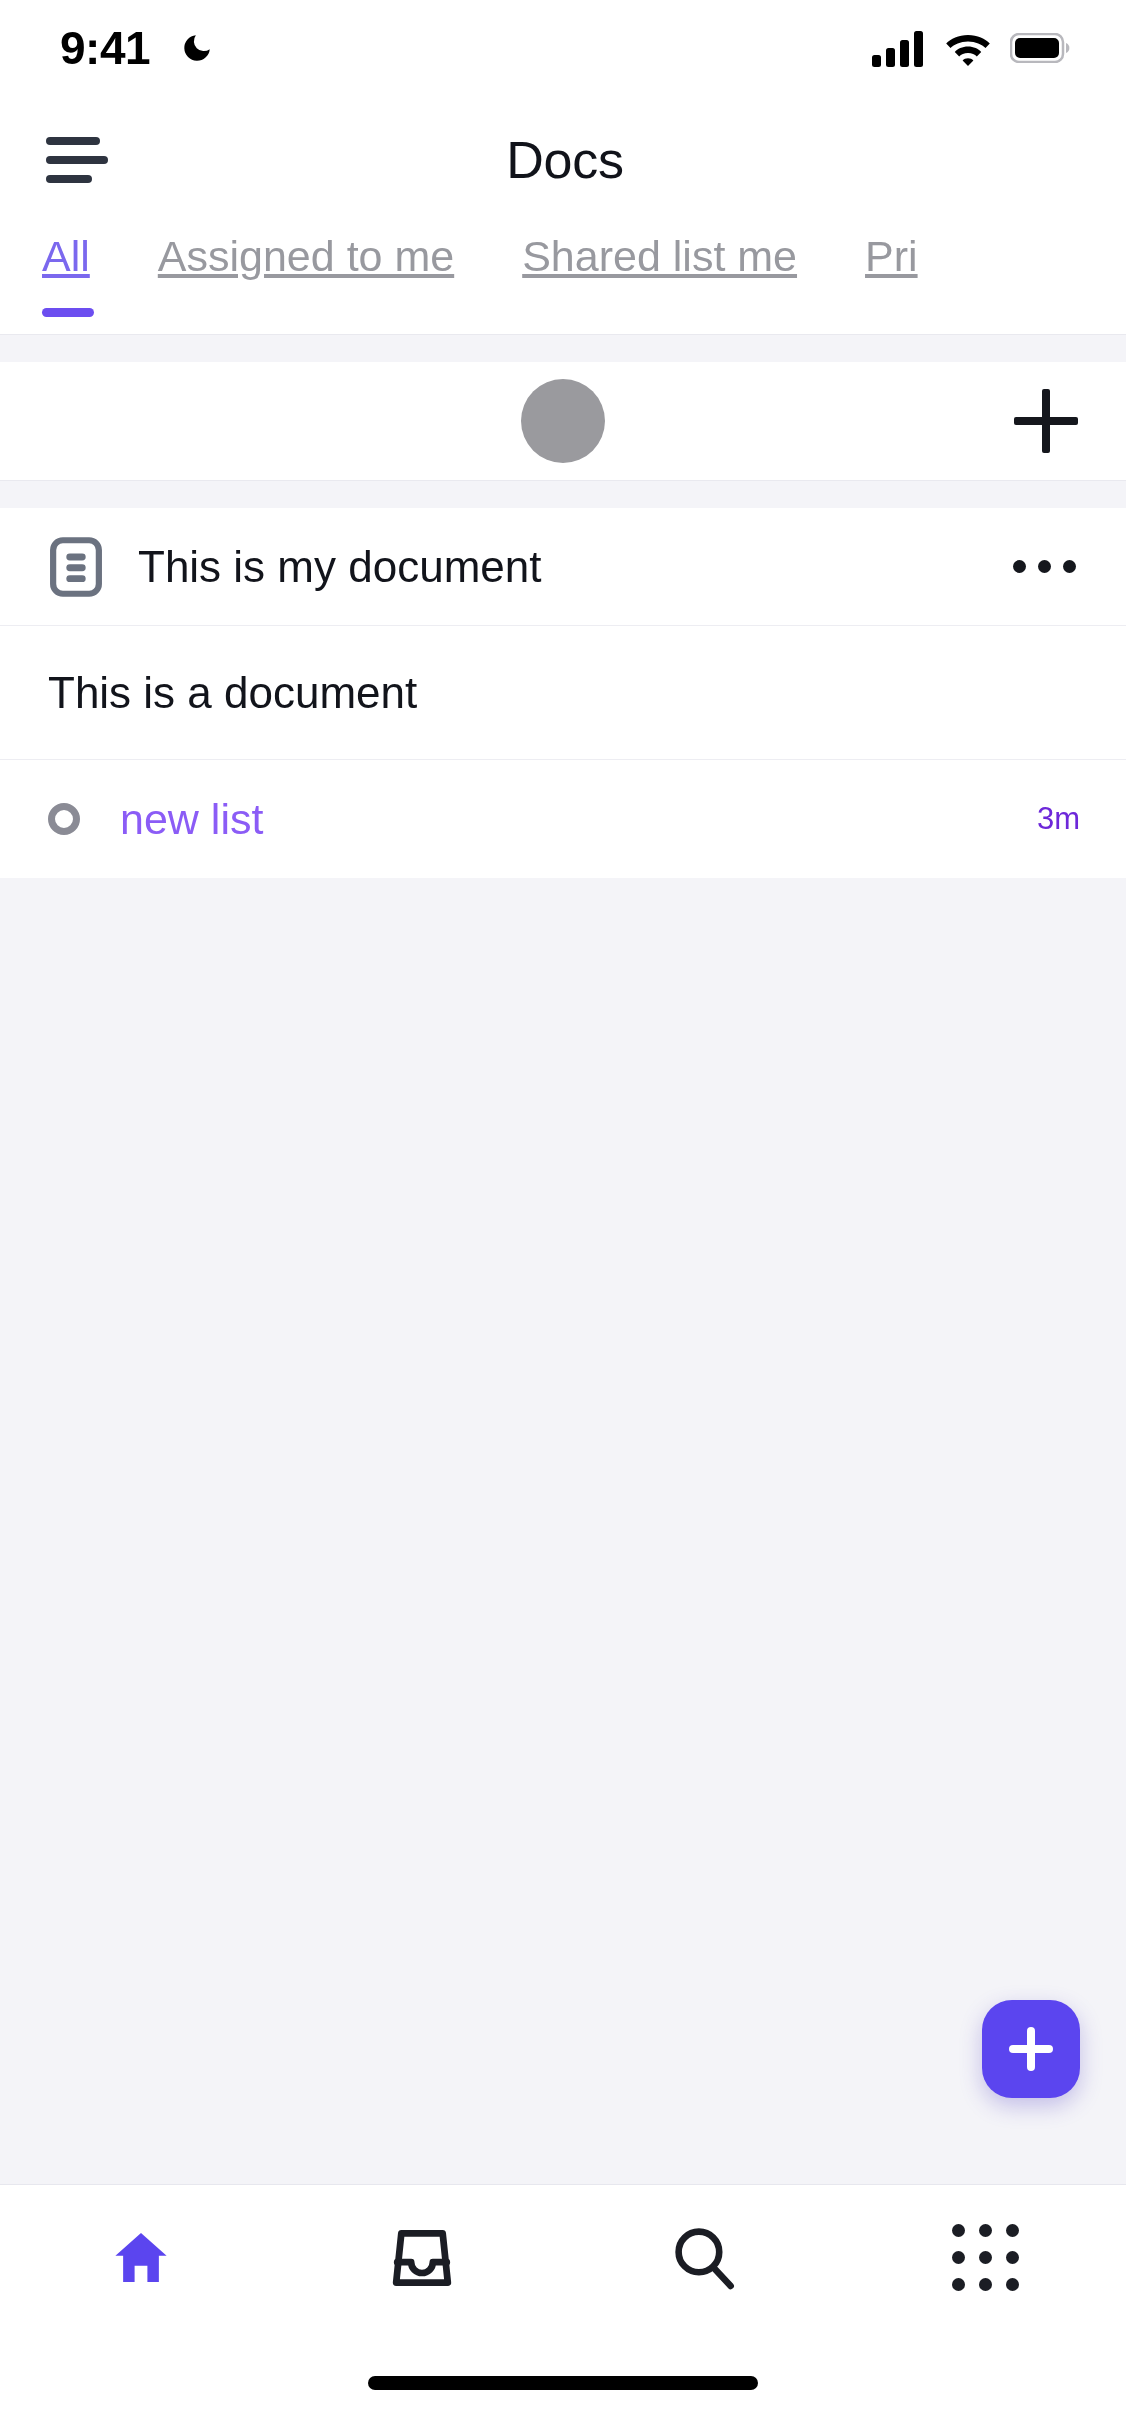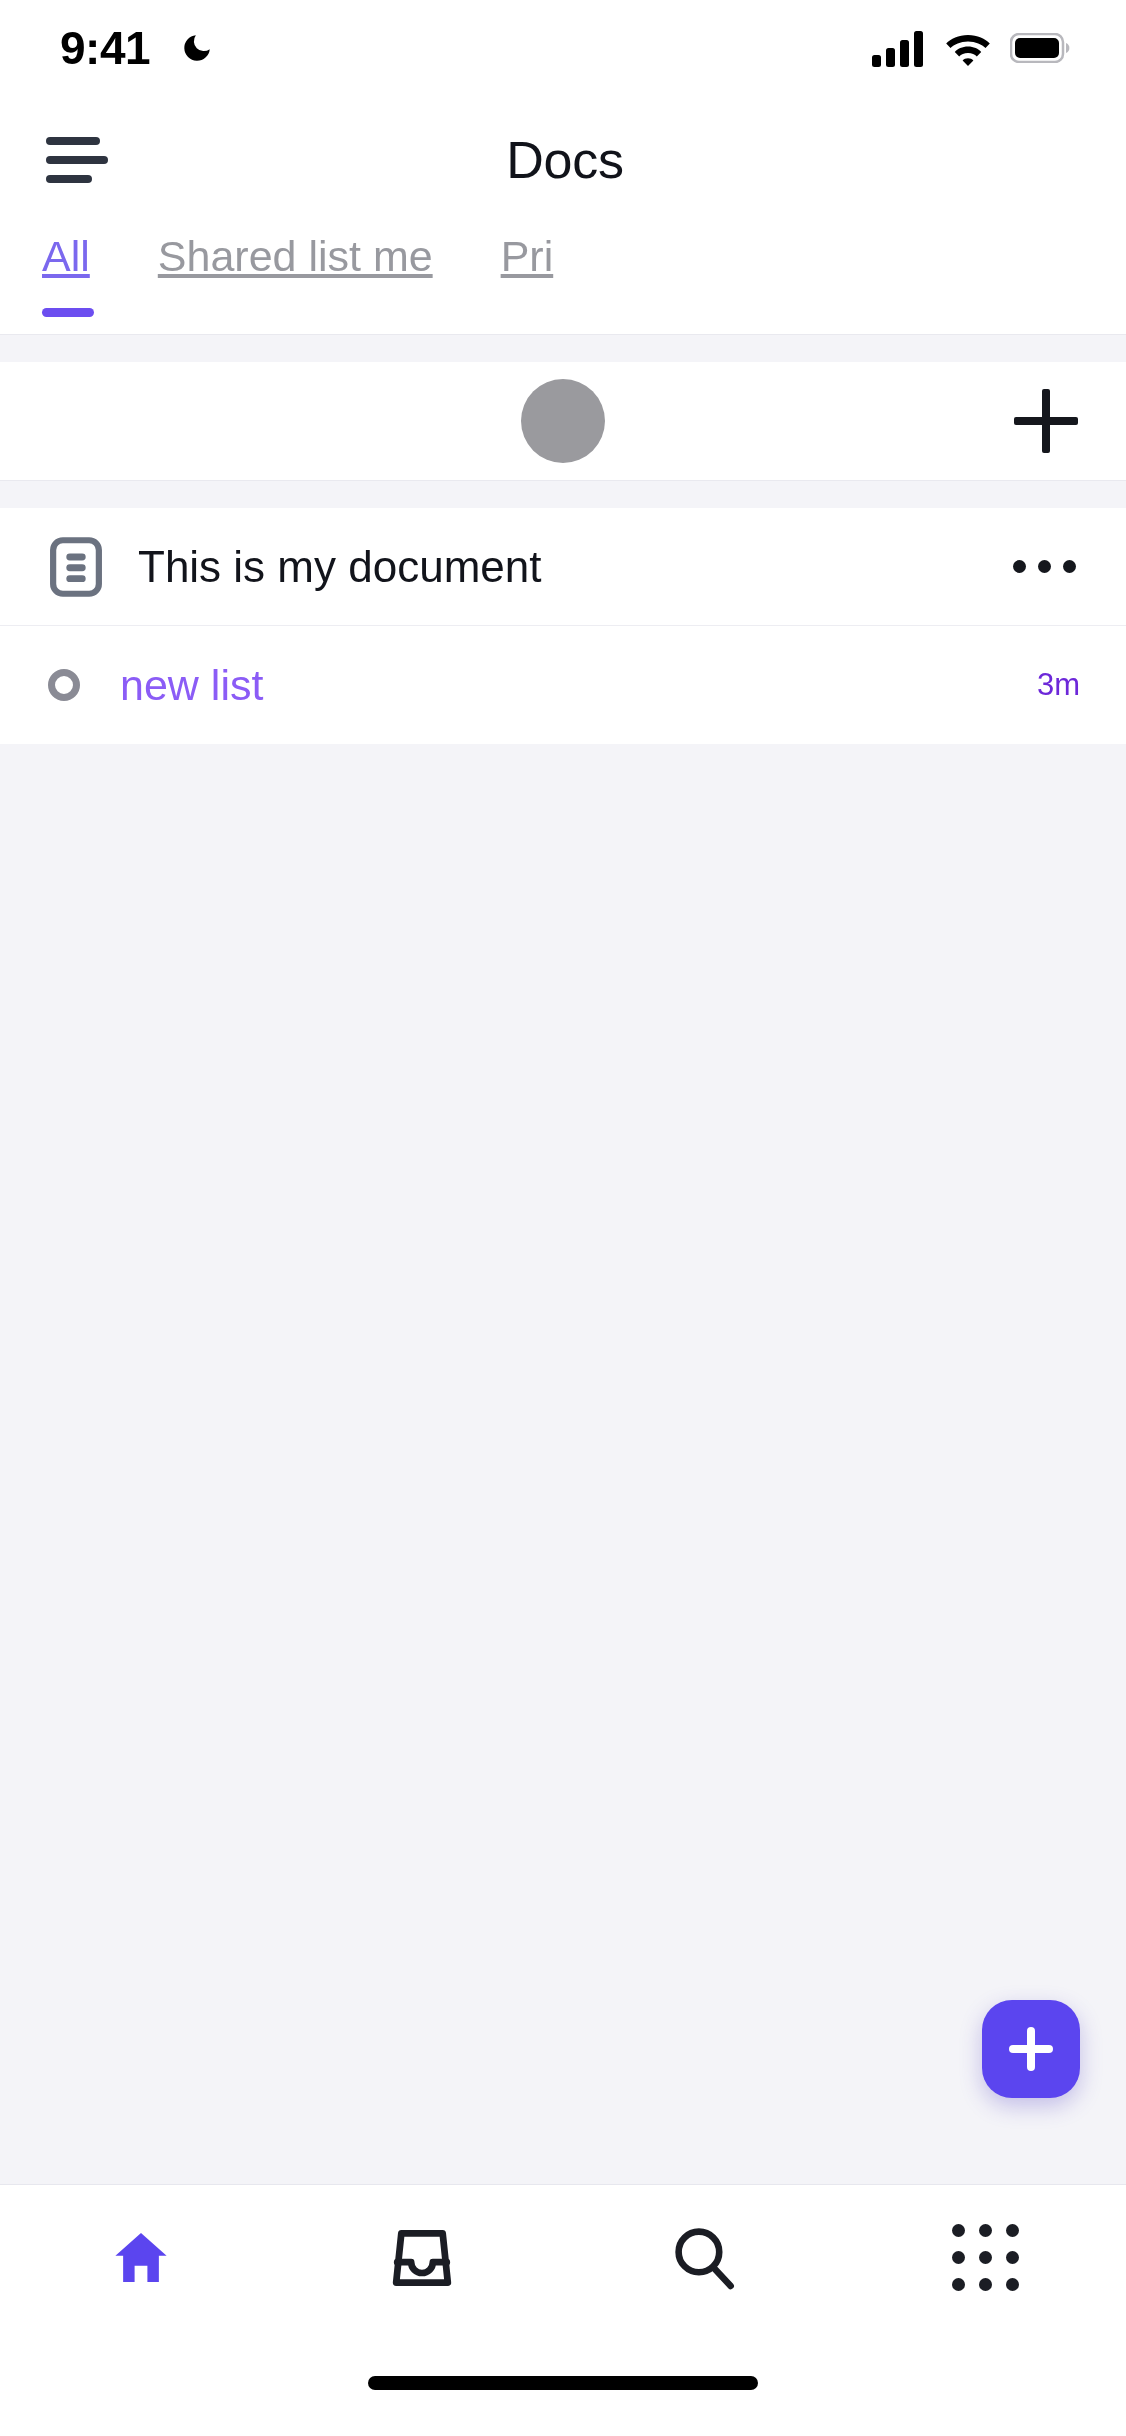--- a/index.html
+++ b/index.html
@@ -233,20 +233,21 @@
     <div class="hamburger">
       <span></span>
       <span></span>
       <span></span>
     </div>
     <div class="header-title">Docs</div>
   </div>
 
   <div class="tabs">
     <div class="tab active">All</div>
+    <div class="tab">Assigned to me</div>
     <div class="tab">Shared list me</div>
     <div class="tab">Pri</div>
   </div>
 
   <div class="strip"></div>
 
   <div class="create-row">
     <div class="create-avatar"></div>
     <div class="plus-btn"></div>
   </div>
@@ -263,20 +264,23 @@
         <rect x="9" y="20.2" width="10" height="3.6" rx="1.8" fill="#6b7280"></rect>
       </svg>
       <span class="doc-title">This is my document</span>
       <div class="kebab">
         <i></i>
         <i></i>
         <i></i>
       </div>
     </div>
 
+    <div class="sub-row">
+      <span class="sub-title">This is a document</span>
+    </div>
 
     <div class="task-row">
       <span class="ring"></span>
       <span class="task-title">new list</span>
       <span class="task-time">3m</span>
     </div>
 
   </div>
 
   <div class="body-fill">

